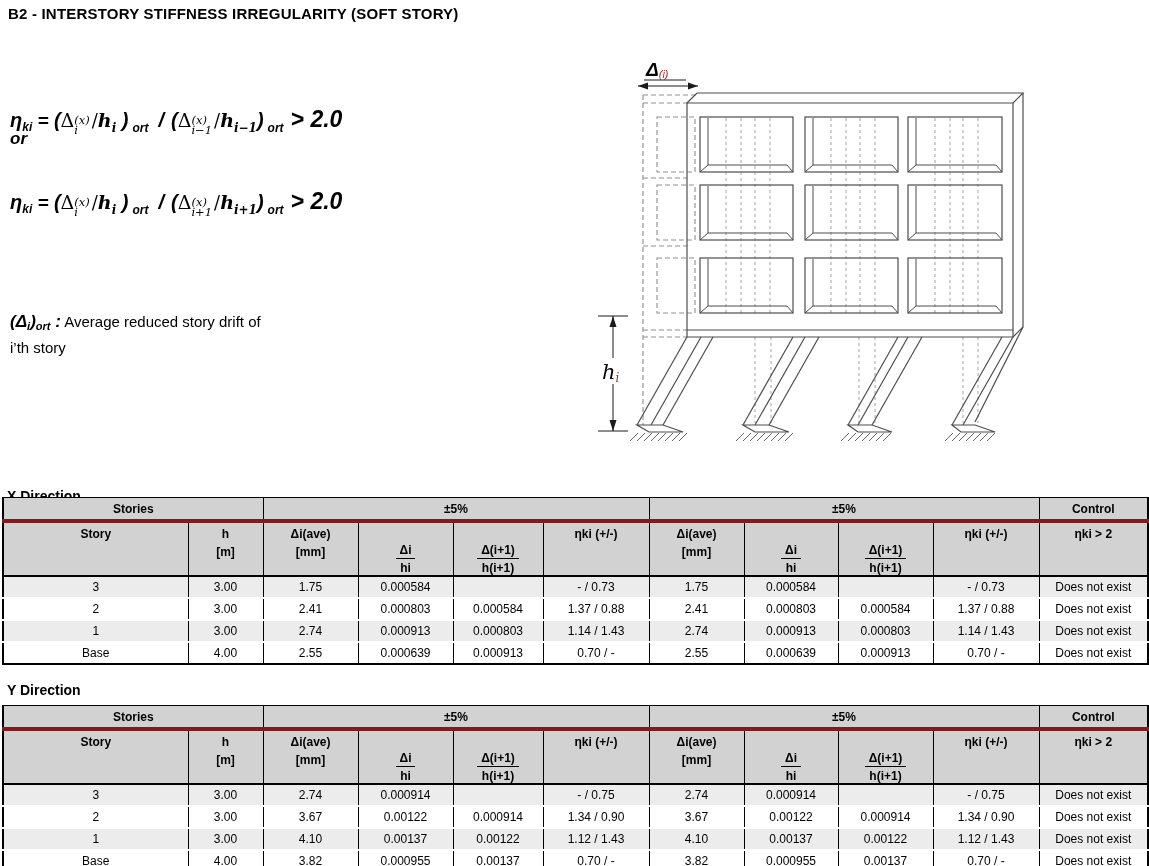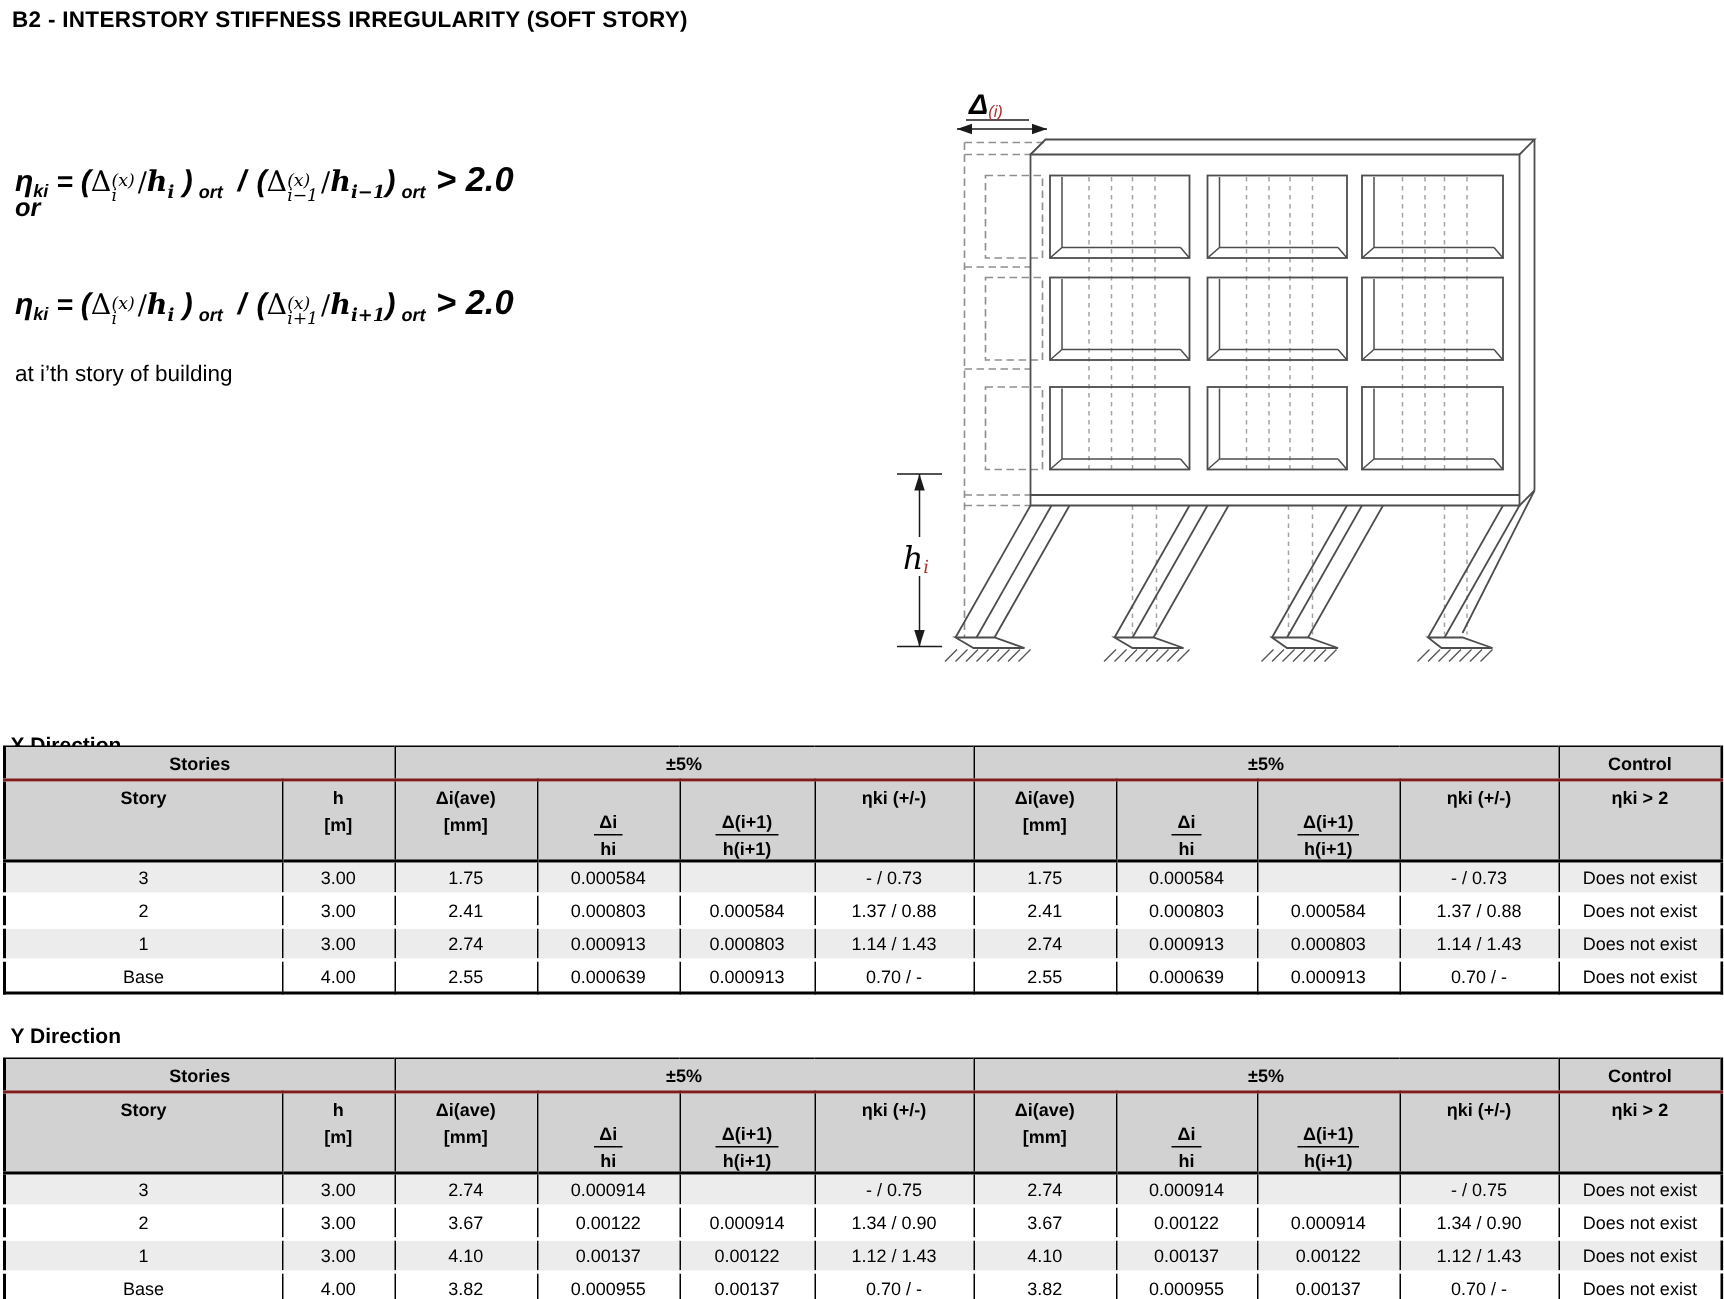--- a/index.html
+++ b/index.html
@@ -35,21 +35,21 @@
 
   
   .dir-title{position:absolute;left:7px;font-size:14px;font-weight:bold;margin:0;}
   .xt{top:488px;} .yt{top:682px;}
 
   
   table.dtable{position:absolute;left:2px;border-collapse:collapse;table-layout:fixed;width:1145px;
     border:2px solid #000;border-top-width:1px;}
   .xtab{top:497px;} .ytab{top:705px;}
   .dtable th,.dtable td{border-left:1px solid #000;padding:0;overflow:hidden;}
-  .dtable tr.grp th{background:#d2d2d2;border-bottom:2px solid #7f1d1d;font-size:12px;height:21px;text-align:center;}
+  .dtable tr.grp th{background:#d2d2d2;border-bottom:4px solid #7f1d1d;font-size:12px;height:21px;text-align:center;}
   .dtable tr.cols th{background:#d2d2d2;border-bottom:2px solid #000;font-size:12px;height:46px;
     vertical-align:top;text-align:center;padding-top:4px;}
   .dtable td{font-size:12px;text-align:center;height:20px;}
   .dtable tbody tr{border-top:2px solid #fff;}
   .dtable tbody tr:first-child{border-top:none;}
   .dtable tbody tr.odd{background:#ececec;}
   .unit{margin-top:4px;font-weight:bold;}
   .frac{display:inline-block;margin-top:16px;}
   .frac .ft{border-bottom:1px solid #000;padding:0 4px 1px;margin-bottom:2px;}
 </style>
@@ -60,23 +60,26 @@
 
   <h1 class="page-title">B2 - INTERSTORY STIFFNESS IRREGULARITY (SOFT STORY)</h1>
 
   <div class="formula f1"><span class="eta-sym">η</span><span class="fsub">ki</span><span> = </span><span class="paren">(</span><span class="dg">Δ</span><span class="stack"><span>(x)</span><span>i</span></span><span class="ssl">/</span><span class="hg">h</span><span class="hsub">i</span><span class="paren"> )</span><span class="ort">ort</span><span class="divi">/</span><span class="paren">(</span><span class="dg">Δ</span><span class="stack"><span>(x)</span><span>i−1</span></span><span class="ssl">/</span><span class="hg">h</span><span class="hsub">i−1</span><span class="paren">)</span><span class="ort">ort</span><span class="cmp">&gt; 2.0</span></div>
 
   <div class="or-label">or</div>
 
   <div class="formula f2"><span class="eta-sym">η</span><span class="fsub">ki</span><span> = </span><span class="paren">(</span><span class="dg">Δ</span><span class="stack"><span>(x)</span><span>i</span></span><span class="ssl">/</span><span class="hg">h</span><span class="hsub">i</span><span class="paren"> )</span><span class="ort">ort</span><span class="divi">/</span><span class="paren">(</span><span class="dg">Δ</span><span class="stack"><span>(x)</span><span>i+1</span></span><span class="ssl">/</span><span class="hg">h</span><span class="hsub">i+1</span><span class="paren">)</span><span class="ort">ort</span><span class="cmp">&gt; 2.0</span></div>
 
   <div class="def def1">
-    <div>at i’th story of building</div>
   </div>
 
+  <div class="def def2">
+    <div><span class="term">(Δ</span><span class="tsub">i</span><span class="term">)</span><span class="tsub">ort</span><span class="term"> :</span> <span>Average reduced story drift of</span></div>
+    <div>i’th story</div>
+  </div>
 
   <svg class="diagram" width="560" height="412" viewBox="0 0 560 412">
     <g stroke="#8f8f8f" stroke-width="1.1" fill="none" stroke-dasharray="5 3">
       <line x1="55" y1="47" x2="55" y2="377"></line>
       <line x1="55" y1="47" x2="109" y2="47"></line>
       <line x1="55" y1="55" x2="99" y2="55"></line>
       <rect x="69" y="69" width="38" height="55"></rect>
       <rect x="69" y="137" width="38" height="55"></rect>
       <rect x="69" y="210" width="38" height="55"></rect>
       <line x1="55" y1="130" x2="99" y2="130"></line>

